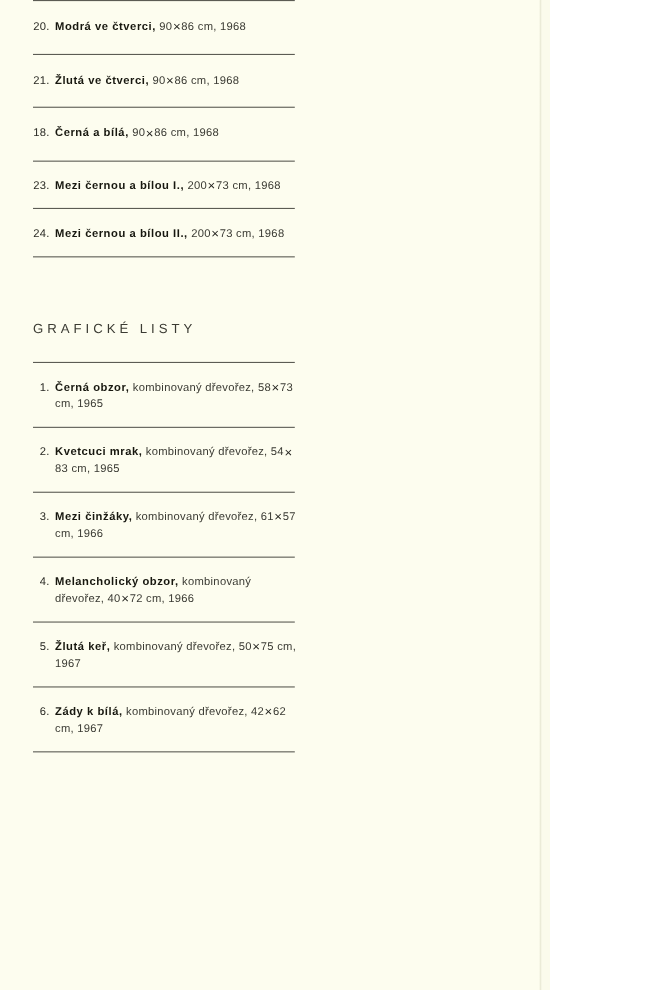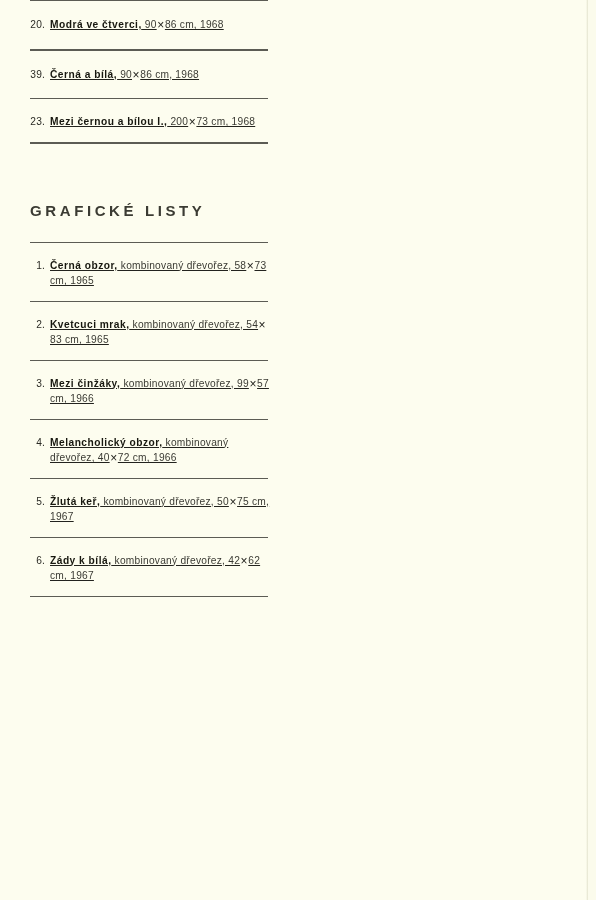--- a/index.html
+++ b/index.html
@@ -9,21 +9,21 @@
   }
   body {
     width: 600px;
     height: 900px;
     overflow: hidden;
     font-family: "Liberation Sans", sans-serif;
   }
 
   #page {
     position: relative;
-    width: 596px;
+    width: 500px;
     height: 900px;
     background: #fdfdef;
     box-sizing: border-box;
   }
 
   
   #page-edge {
     position: absolute;
     top: 0;
     right: 8px;
@@ -70,21 +70,20 @@
     width: 20px;
     flex: 0 0 20px;
     text-align: right;
     padding-right: 5px;
     box-sizing: border-box;
     font-weight: 400;
     color: #2a2a24;
   }
   .entry-body {
     flex: 1 1 auto;
-    text-decoration: underline;
   }
   .entry-title {
     font-weight: 700;
     letter-spacing: 0.5px;
     color: #17170f;
   }
   .entry-rest {
     font-weight: 400;
     color: #3a3a33;
     letter-spacing: 0.25px;
@@ -104,24 +103,24 @@
     padding-top: 16px;
     padding-bottom: 16px;
   }
   .entry-block.two-line {
     padding-top: 15px;
     padding-bottom: 12px;
   }
 
   
   .section-head {
-    font-size: 15px;
+    font-size: 12px;
     letter-spacing: 3.6px;
     color: #3b3b33;
-    font-weight: 700;
+    font-weight: 400;
     padding-top: 58px;
     padding-bottom: 23px;
   }
 </style>
 </head>
 <body>
 
 <div id="page">
   <div id="page-edge-outer"></div>
   <div id="page-edge"></div>
@@ -132,38 +131,50 @@
 
       <hr class="rule">
       <div class="entry-block">
         <div class="entry">
           <span class="entry-num">20.</span>
           <span class="entry-body"><span class="entry-title">Modrá ve čtverci,</span><span class="entry-rest"> 90</span><span class="times">×</span><span class="entry-rest">86 cm, 1968</span></span>
         </div>
       </div>
 
       <hr class="rule">
-
-      <hr class="rule">
       <div class="entry-block">
         <div class="entry">
-          <span class="entry-num">39.</span>
+          <span class="entry-num">21.</span>
+          <span class="entry-body"><span class="entry-title">Žlutá ve čtverci,</span><span class="entry-rest"> 90</span><span class="times">×</span><span class="entry-rest">86 cm, 1968</span></span>
+        </div>
+      </div>
+
+      <hr class="rule">
+      <div class="entry-block">
+        <div class="entry">
+          <span class="entry-num">18.</span>
           <span class="entry-body"><span class="entry-title">Černá a bílá,</span><span class="entry-rest"> 90</span><span class="times">×</span><span class="entry-rest">86 cm, 1968</span></span>
         </div>
       </div>
 
       <hr class="rule">
       <div class="entry-block two-line">
         <div class="entry">
           <span class="entry-num">23.</span>
           <span class="entry-body"><span class="entry-title">Mezi černou a bílou I.,</span><span class="entry-rest"> 200</span><span class="times">×</span><span class="entry-rest">73 cm, 1968</span></span>
         </div>
       </div>
 
       <hr class="rule">
+      <div class="entry-block two-line">
+        <div class="entry">
+          <span class="entry-num">24.</span>
+          <span class="entry-body"><span class="entry-title">Mezi černou a bílou II.,</span><span class="entry-rest"> 200</span><span class="times">×</span><span class="entry-rest">73 cm, 1968</span></span>
+        </div>
+      </div>
 
       <hr class="rule">
     </div>
 
     <div>
 
       <div class="section-head">GRAFICKÉ LISTY</div>
 
       <hr class="rule">
       <div class="entry-block two-line">
@@ -178,21 +189,21 @@
         <div class="entry">
           <span class="entry-num">2.</span>
           <span class="entry-body"><span class="entry-title">Kvetcuci mrak,</span><span class="entry-rest"> kombinovaný dřevořez, 54</span><span class="times">×</span><span class="entry-rest">83 cm, 1965</span></span>
         </div>
       </div>
 
       <hr class="rule">
       <div class="entry-block two-line">
         <div class="entry">
           <span class="entry-num">3.</span>
-          <span class="entry-body"><span class="entry-title">Mezi činžáky,</span><span class="entry-rest"> kombinovaný dřevořez, 99</span><span class="times">×</span><span class="entry-rest">57 cm, 1966</span></span>
+          <span class="entry-body"><span class="entry-title">Mezi činžáky,</span><span class="entry-rest"> kombinovaný dřevořez, 61</span><span class="times">×</span><span class="entry-rest">57 cm, 1966</span></span>
         </div>
       </div>
 
       <hr class="rule">
       <div class="entry-block two-line">
         <div class="entry">
           <span class="entry-num">4.</span>
           <span class="entry-body"><span class="entry-title">Melancholický obzor,</span><span class="entry-rest"> kombinovaný dřevořez, 40</span><span class="times">×</span><span class="entry-rest">72 cm, 1966</span></span>
         </div>
       </div>

